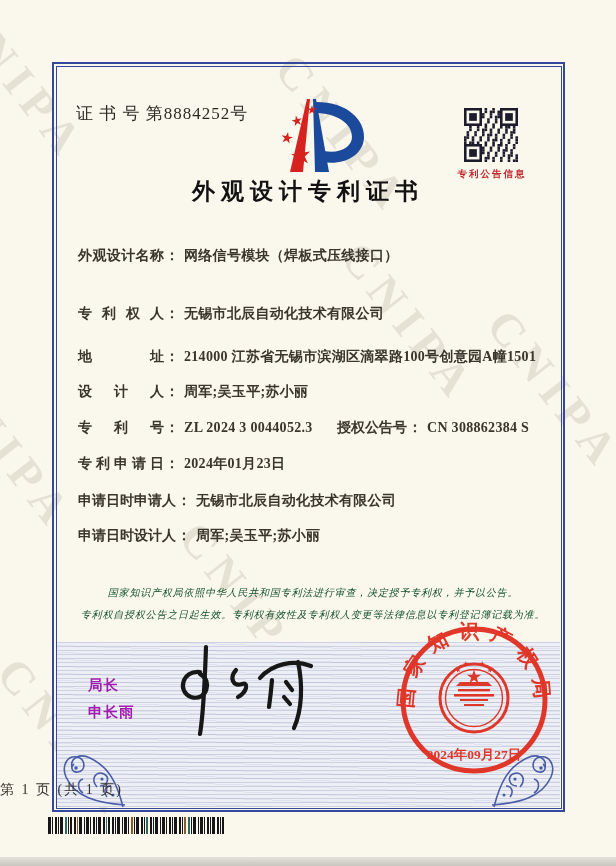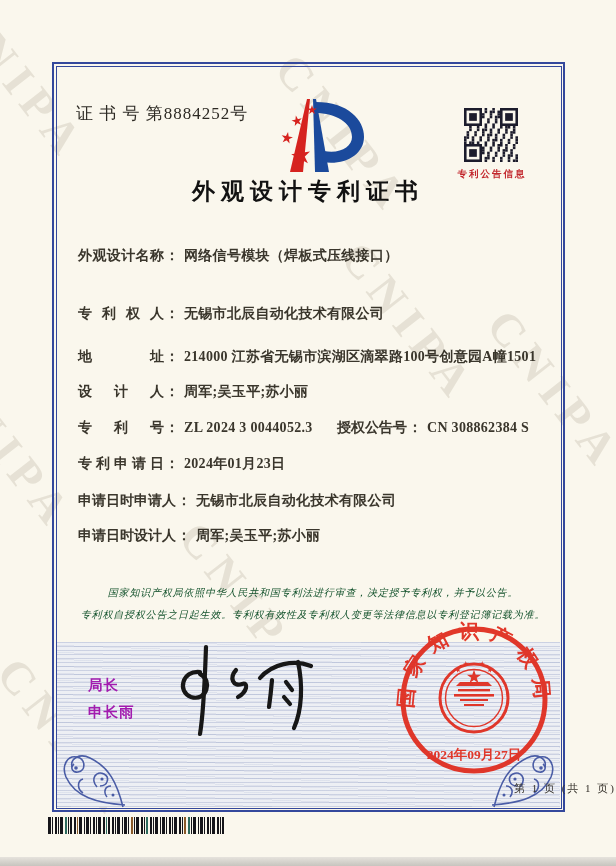--- a/index.html
+++ b/index.html
@@ -51,22 +51,22 @@
   .r5{top:419px}.r6{top:455px}.r7{top:492px}.r8{top:527px}
   
   .statement{position:absolute;left:62px;right:52px;top:582px;z-index:2;
     font-size:10px;font-style:italic;color:#14532d;line-height:22px;
     letter-spacing:.8px;text-align:center;}
   
   .signer{position:absolute;left:88px;top:672px;z-index:3;font-size:14.5px;font-weight:700;
     color:#a21caf;line-height:27px;letter-spacing:1px;}
   .sig{position:absolute;left:148px;top:640px;z-index:3;}
   .seal{position:absolute;left:394px;top:618px;z-index:4;opacity:.93;}
-  .footer{position:absolute;left:0;top:781px;width:100%;text-align:right;z-index:3;
-    font-size:11px;color:#34302a;letter-spacing:2px;}
+  .footer{position:absolute;left:0;top:781px;width:100%;text-align:left;z-index:3;
+    font-size:14px;color:#34302a;letter-spacing:2px;}
   .barcode{position:absolute;left:48px;top:817px;z-index:2;}
   .page-shadow{position:absolute;left:0;right:0;bottom:0;height:9px;z-index:5;
     background:linear-gradient(180deg,#E6E3DD,#C7C4BE);}
 </style>
 </head>
 <body>
 
 <div class="wm" style="left:-18px;top:-10px">CNIPA</div>
 <div class="wm" style="left:306px;top:44px">CNIPA</div>
 <div class="wm" style="left:372px;top:232px">CNIPA</div>

